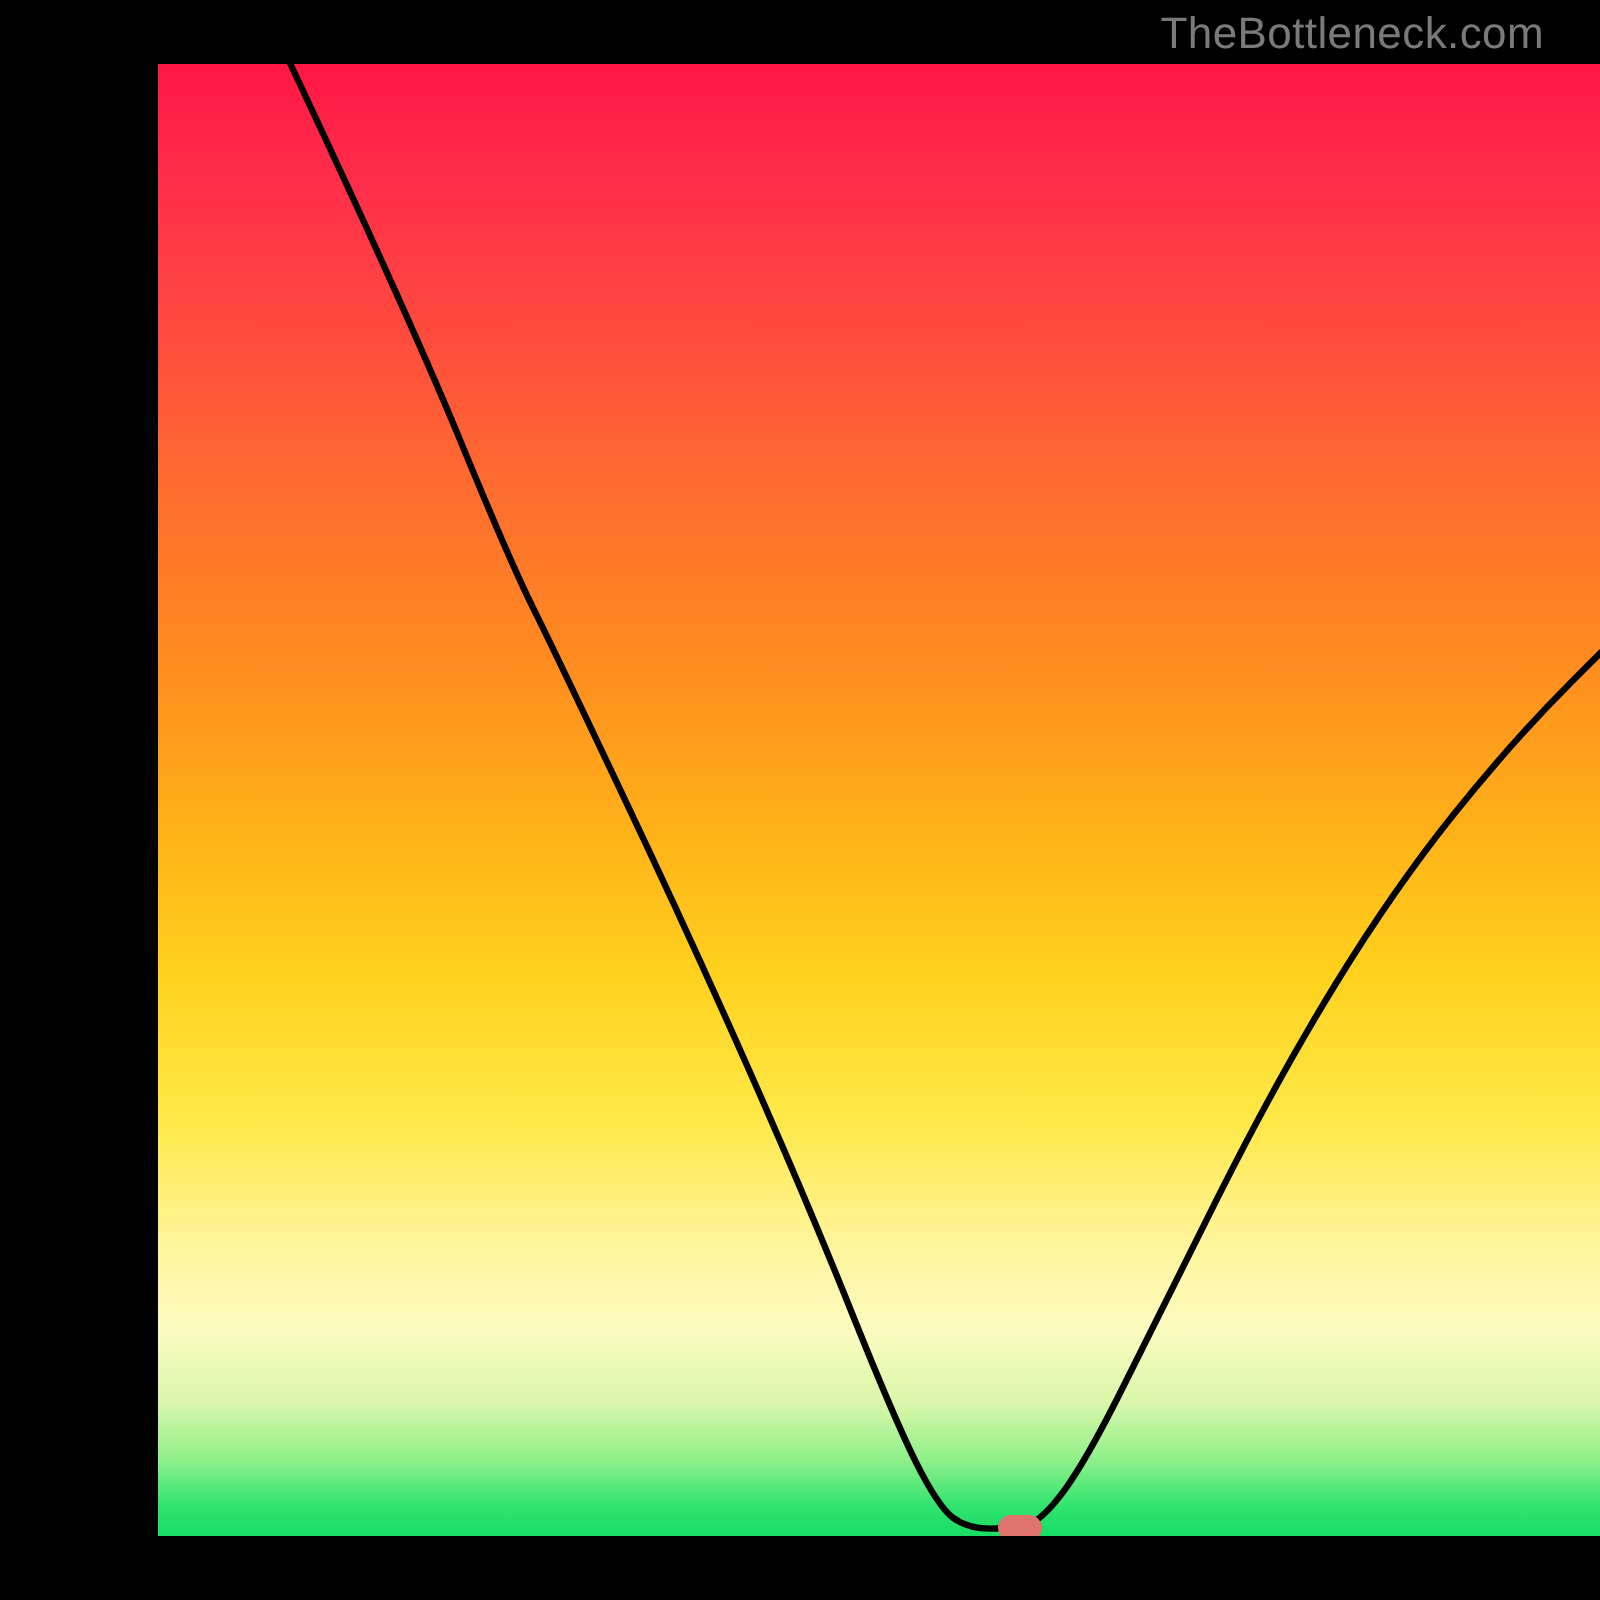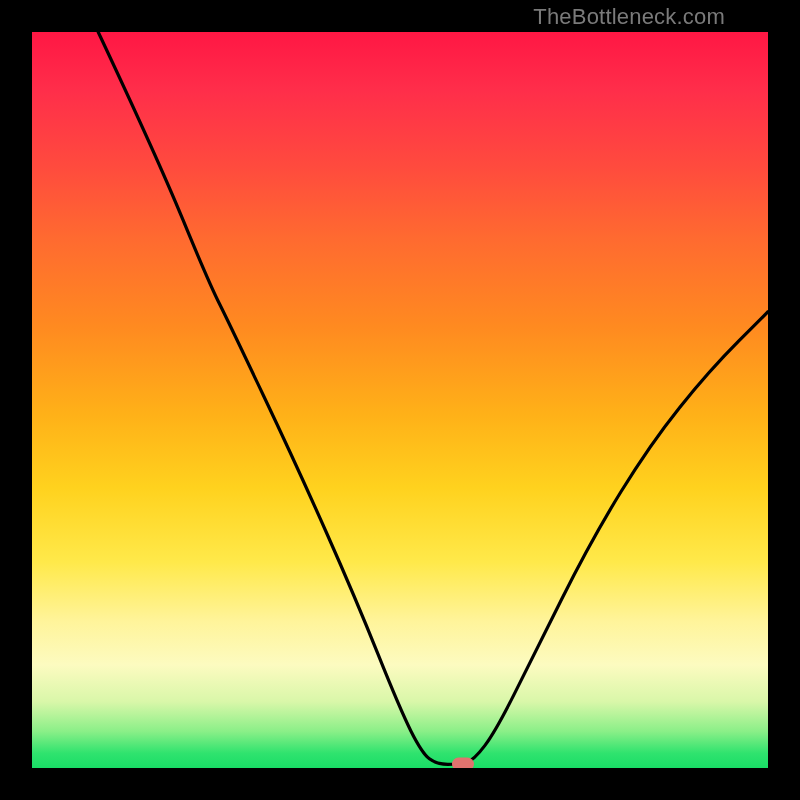--- a/index.html
+++ b/index.html
@@ -9,20 +9,21 @@
     height: 800px;
     background: #000;
     overflow: hidden;
     font-family: Arial, Helvetica, sans-serif;
   }
   .frame {
     position: relative;
     width: 739px;
     height: 800px;
     background: #000;
+    margin-left: 47px;
   }
   .watermark {
     position: absolute;
     top: 4px;
     right: 14px;
     color: #7a7a7a;
     font-size: 22px;
     font-weight: 500;
     letter-spacing: 0.2px;
     z-index: 30;

